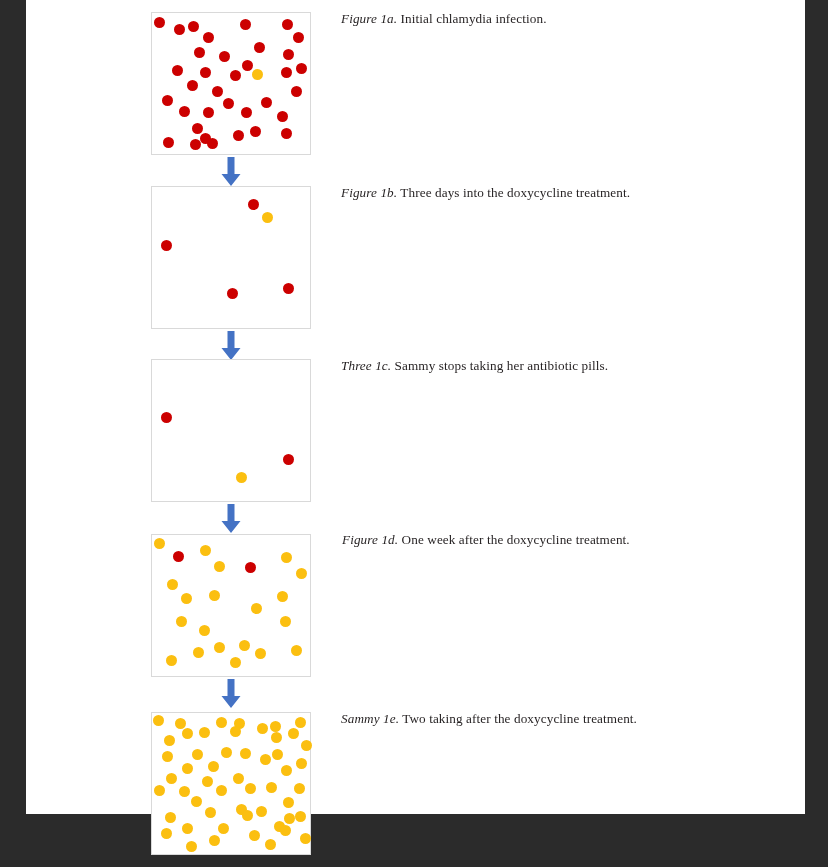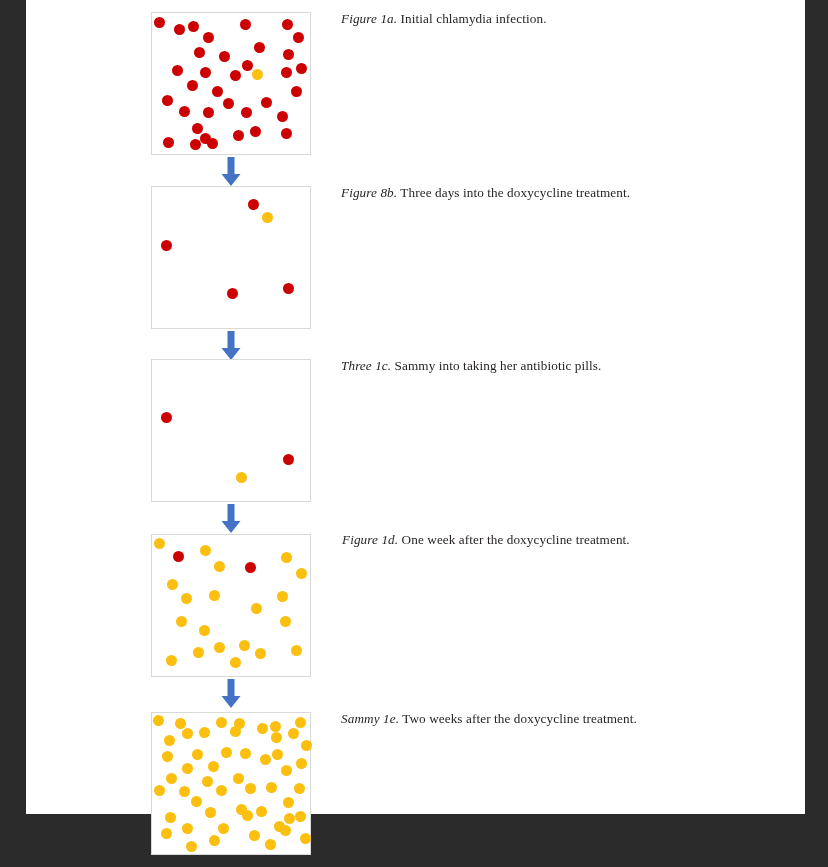--- a/index.html
+++ b/index.html
@@ -137,32 +137,32 @@
             </svg></div>
         </div>
         <div class="figure-row">
           <div class="panel" style="left: 125px; top: 186px;">
             <div class="dot dot-red" style="left: 96px; top: 12px;"></div>
             <div class="dot dot-yellow" style="left: 110px; top: 25px;"></div>
             <div class="dot dot-red" style="left: 9px; top: 53px;"></div>
             <div class="dot dot-red" style="left: 75px; top: 101px;"></div>
             <div class="dot dot-red" style="left: 131px; top: 96px;"></div>
           </div>
-          <div class="caption" style="left: 315px; top: 185px;"><span class="cap-label">Figure 8b.</span><span> Three days into the doxycycline treatment.</span></div>
+          <div class="caption" style="left: 315px; top: 185px;"><span class="cap-label">Figure 1b.</span><span> Three days into the doxycycline treatment.</span></div>
           <div class="arrow" style="left: 194px; top: 331px;"><svg width="22" height="30" viewBox="0 0 22 30" xmlns="http://www.w3.org/2000/svg">
               <polygon points="7.5,0 14.5,0 14.5,17 20.5,17 11,29 1.5,17 7.5,17" fill="#4472c4"></polygon>
             </svg></div>
         </div>
         <div class="figure-row">
           <div class="panel" style="left: 125px; top: 359px;">
             <div class="dot dot-red" style="left: 9px; top: 52px;"></div>
             <div class="dot dot-red" style="left: 131px; top: 94px;"></div>
             <div class="dot dot-yellow" style="left: 84px; top: 112px;"></div>
           </div>
-          <div class="caption" style="left: 315px; top: 358px;"><span class="cap-label">Three 1c.</span><span> Sammy into taking her antibiotic pills.</span></div>
+          <div class="caption" style="left: 315px; top: 358px;"><span class="cap-label">Three 1c.</span><span> Sammy stops taking her antibiotic pills.</span></div>
           <div class="arrow" style="left: 194px; top: 504px;"><svg width="22" height="30" viewBox="0 0 22 30" xmlns="http://www.w3.org/2000/svg">
               <polygon points="7.5,0 14.5,0 14.5,17 20.5,17 11,29 1.5,17 7.5,17" fill="#4472c4"></polygon>
             </svg></div>
         </div>
         <div class="figure-row">
           <div class="panel" style="left: 125px; top: 534px;">
             <div class="dot dot-yellow" style="left: 2px; top: 3px;"></div>
             <div class="dot dot-red" style="left: 21px; top: 16px;"></div>
             <div class="dot dot-yellow" style="left: 48px; top: 10px;"></div>
             <div class="dot dot-yellow" style="left: 62px; top: 26px;"></div>
@@ -238,20 +238,20 @@
             <div class="dot dot-yellow" style="left: 66px; top: 110px;"></div>
             <div class="dot dot-yellow" style="left: 122px; top: 108px;"></div>
             <div class="dot dot-yellow" style="left: 128px; top: 112px;"></div>
             <div class="dot dot-yellow" style="left: 9px; top: 115px;"></div>
             <div class="dot dot-yellow" style="left: 97px; top: 117px;"></div>
             <div class="dot dot-yellow" style="left: 57px; top: 122px;"></div>
             <div class="dot dot-yellow" style="left: 148px; top: 120px;"></div>
             <div class="dot dot-yellow" style="left: 34px; top: 128px;"></div>
             <div class="dot dot-yellow" style="left: 113px; top: 126px;"></div>
           </div>
-          <div class="caption" style="left: 315px; top: 711px;"><span class="cap-label">Sammy 1e.</span><span> Two weeks after the doxycycline treatment.</span></div>
+          <div class="caption" style="left: 315px; top: 711px;"><span class="cap-label">Sammy 1e.</span><span> Two taking after the doxycycline treatment.</span></div>
         </div>
       </div>
   </div>
 
   <div class="scroll-right-band"></div>
 
 </div>
 
 </body></html>

